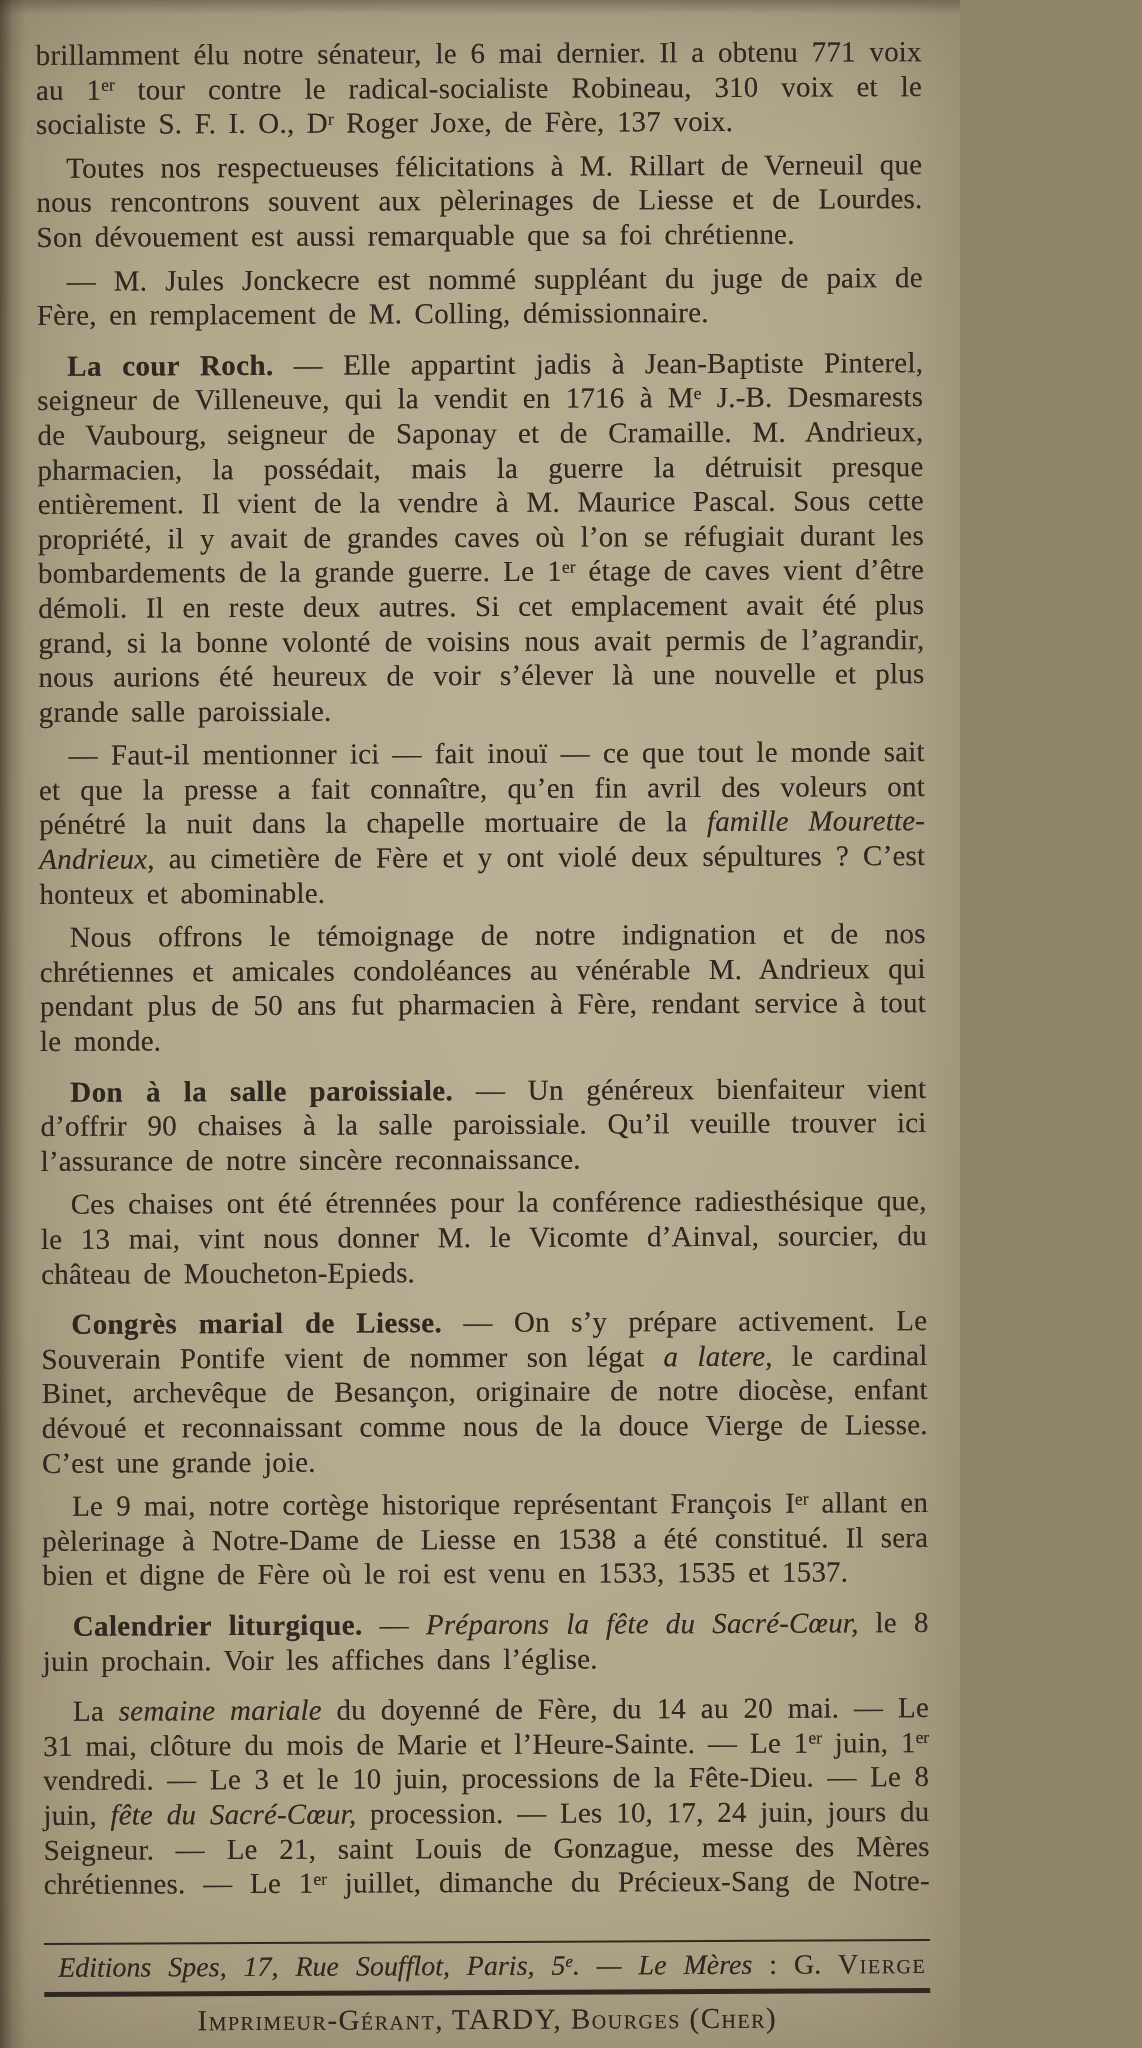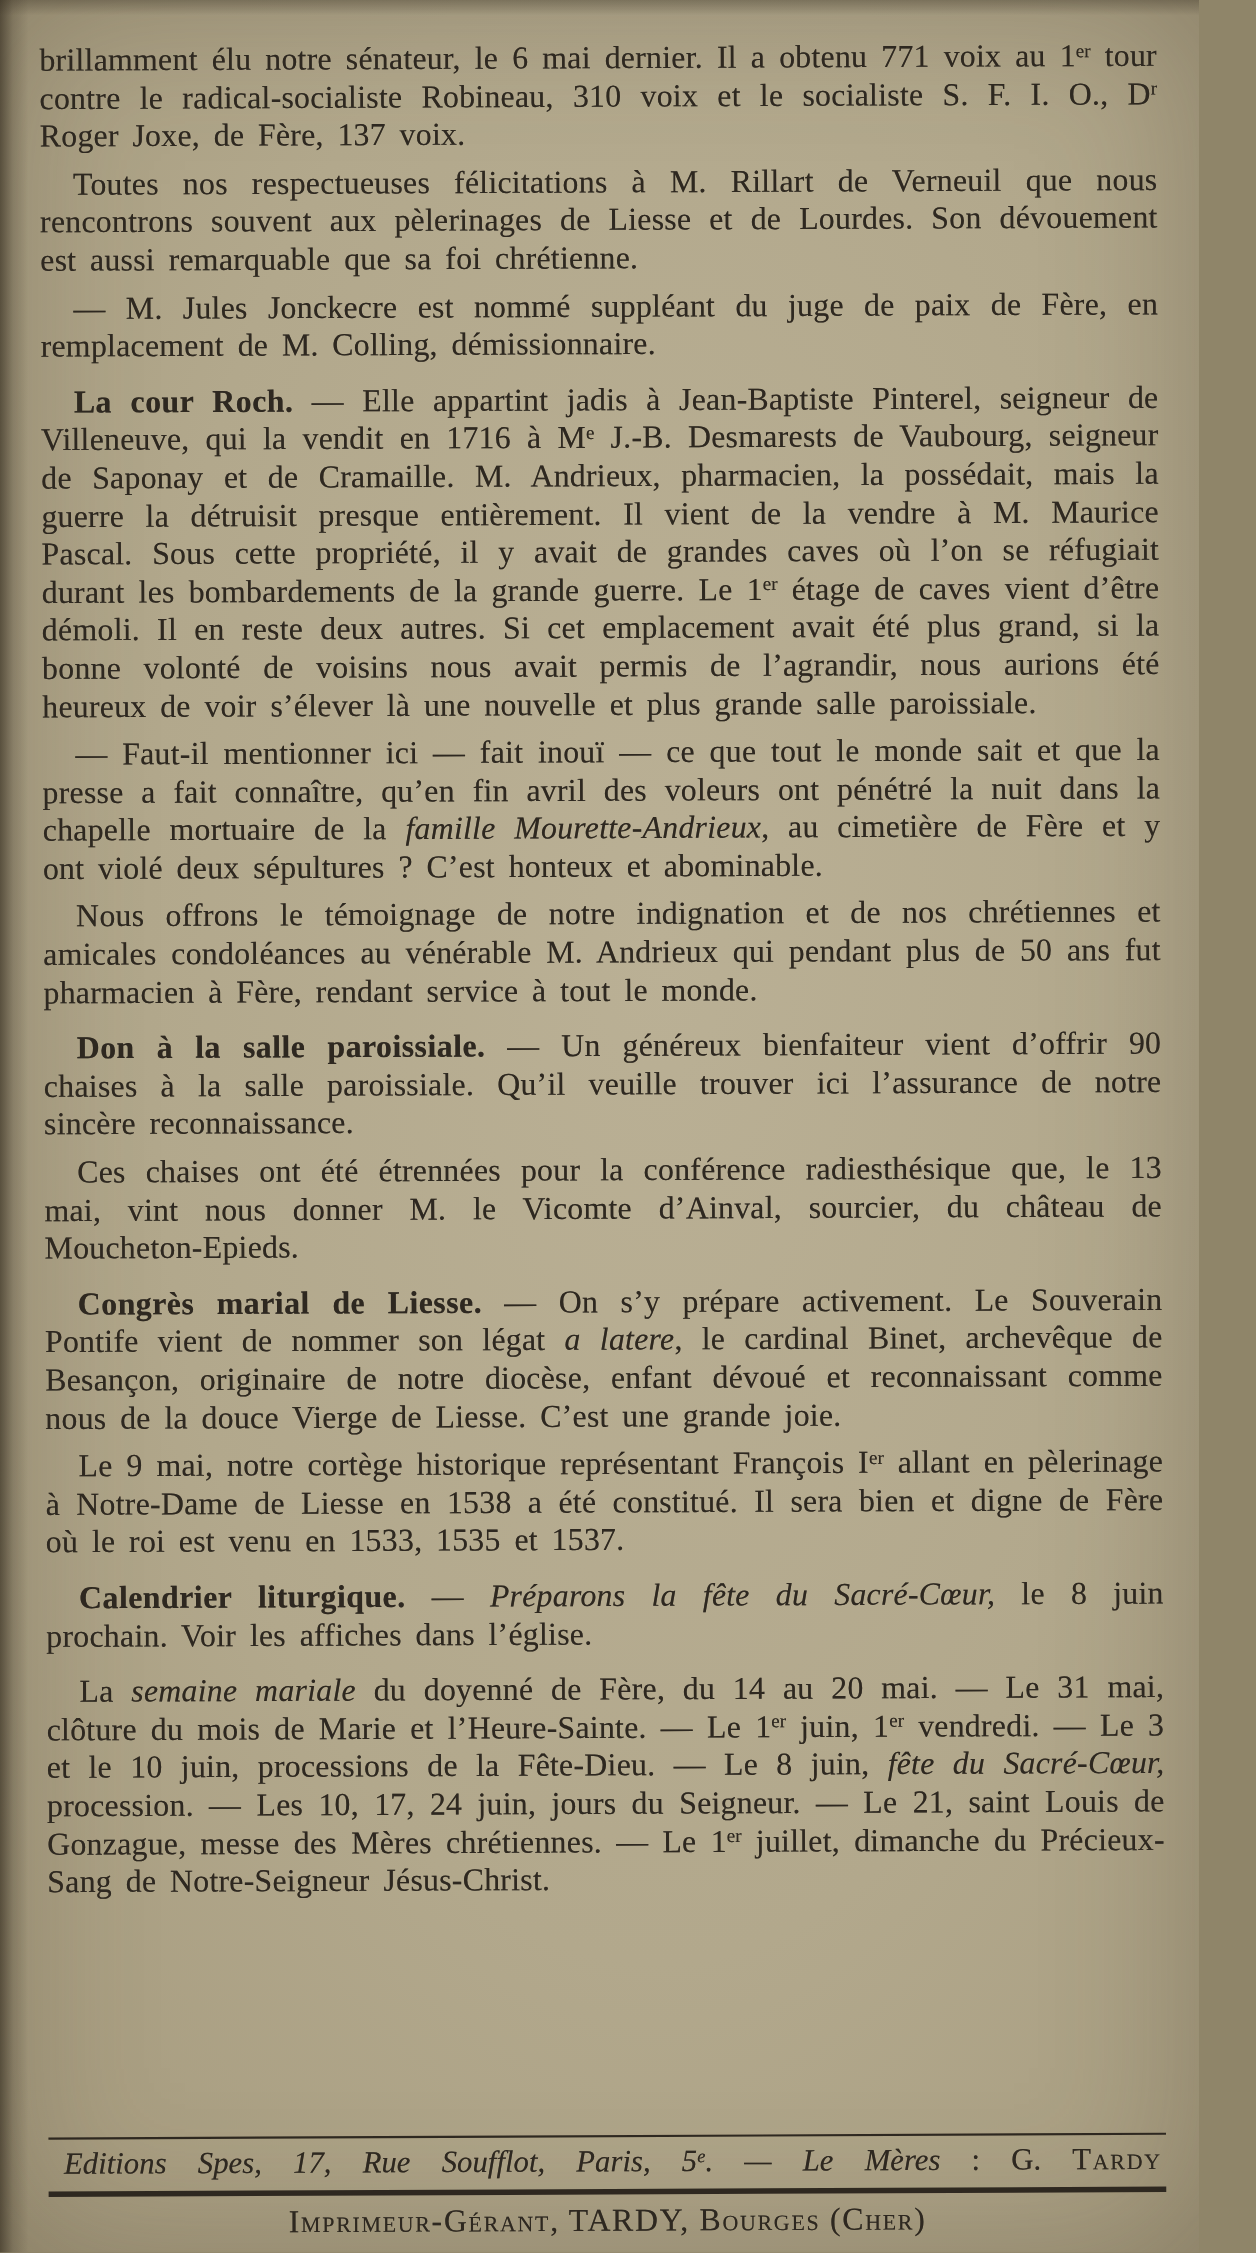--- a/index.html
+++ b/index.html
@@ -1,21 +1,21 @@
 <!DOCTYPE html>
 <html><head>
 <meta charset="utf-8">
 <style>
   * { margin: 0; padding: 0; box-sizing: border-box; }
   html, body { width: 1142px; background: #8f8569; }
   body { font-family: "Liberation Serif", serif; }
 
   .page {
     position: relative;
-    width: 1090px;
+    width: 960px;
     height: 2048px;
     overflow: hidden;
     background: radial-gradient(ellipse at 55% 42%, #bab095 0%, #b2a88c 55%, #a59a7d 100%);
     color: #2e2820;
     box-shadow: inset 0 0 140px rgba(66, 56, 40, 0.30);
   }
   .gutter-shadow {
     position: absolute; left: 0; top: 0; bottom: 0; width: 26px;
     background: linear-gradient(90deg, rgba(52,44,31,0.65) 0%, rgba(52,44,31,0.22) 45%, rgba(52,44,31,0) 100%);
     pointer-events: none;
@@ -89,20 +89,20 @@
         <p class="para indent"><span class="run">Nous offrons le témoignage de notre indignation et de nos chrétiennes et amicales condoléances au vénérable M. Andrieux qui pendant plus de 50 ans fut pharmacien à Fère, rendant service à tout le monde.</span></p>
         <p class="para indent section"><span class="run bold">Don à la salle paroissiale.</span><span class="run"> — Un généreux bienfaiteur vient d’offrir 90 chaises à la salle paroissiale. Qu’il veuille trouver ici l’assurance de notre sincère reconnaissance.</span></p>
         <p class="para indent"><span class="run">Ces chaises ont été étrennées pour la conférence radiesthésique que, le 13 mai, vint nous donner M. le Vicomte d’Ainval, sourcier, du château de Moucheton-Epieds.</span></p>
         <p class="para indent section"><span class="run bold">Congrès marial de Liesse.</span><span class="run"> — On s’y prépare activement. Le Souverain Pontife vient de nommer son légat </span><span class="run italic">a latere</span><span class="run">, le cardinal Binet, archevêque de Besançon, originaire de notre diocèse, enfant dévoué et reconnaissant comme nous de la douce Vierge de Liesse. C’est une grande joie.</span></p>
         <p class="para indent"><span class="run">Le 9 mai, notre cortège historique représentant François I</span><span class="run sup">er</span><span class="run"> allant en pèlerinage à Notre-Dame de Liesse en 1538 a été constitué. Il sera bien et digne de Fère où le roi est venu en 1533, 1535 et 1537.</span></p>
         <p class="para indent section"><span class="run bold">Calendrier liturgique.</span><span class="run"> — </span><span class="run italic">Préparons la fête du Sacré-Cœur,</span><span class="run"> le 8 juin prochain. Voir les affiches dans l’église.</span></p>
         <p class="para indent section"><span class="run">La </span><span class="run italic">semaine mariale</span><span class="run"> du doyenné de Fère, du 14 au 20 mai. — Le 31 mai, clôture du mois de Marie et l’Heure-Sainte. — Le 1</span><span class="run sup">er</span><span class="run"> juin, 1</span><span class="run sup">er</span><span class="run"> vendredi. — Le 3 et le 10 juin, processions de la Fête-Dieu. — Le 8 juin, </span><span class="run italic">fête du Sacré-Cœur,</span><span class="run"> procession. — Les 10, 17, 24 juin, jours du Seigneur. — Le 21, saint Louis de Gonzague, messe des Mères chrétiennes. — Le 1</span><span class="run sup">er</span><span class="run"> juillet, dimanche du Précieux-Sang de Notre-Seigneur Jésus-Christ.</span></p>
       </div>
     <div class="footer">
       <div class="rule thin" style="border-top-color: rgb(46, 40, 32);"></div>
-      <div class="publisher-line"><span class="run italic">Editions Spes, 17, Rue Soufflot, Paris, 5</span><span class="run italic sup">e</span><span class="run italic">. — </span><span class="run italic">Le Mères</span><span class="run"> : G. </span><span class="run smallcaps">Tardy</span></div>
+      <div class="publisher-line"><span class="run italic">Editions Spes, 17, Rue Soufflot, Paris, 5</span><span class="run italic sup">e</span><span class="run italic">. — </span><span class="run italic">Le Mères</span><span class="run"> : G. </span><span class="run smallcaps">Vierge</span></div>
       <div class="rule thick" style="border-top-color: rgb(46, 40, 32);"></div>
       <div class="printer-line"><span class="run smallcaps">Imprimeur-Gérant, TARDY, Bourges (Cher)</span></div>
     </div>
   </div>
   <div class="gutter-shadow"></div>
   <div class="top-shadow"></div>
 </div>
 
 </body></html>

